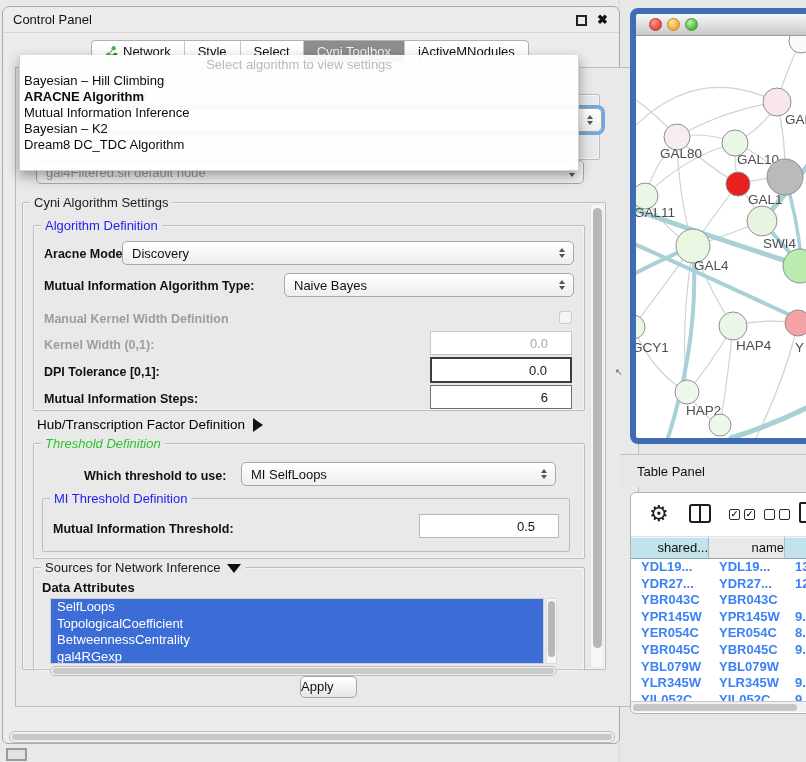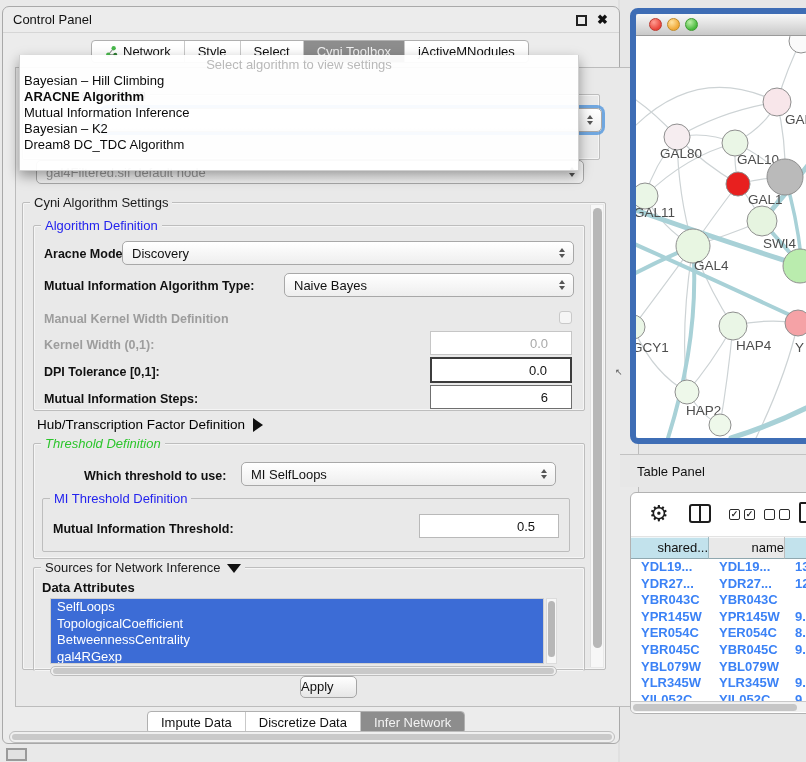--- a/index.html
+++ b/index.html
@@ -229,31 +229,20 @@
             <div class="sbthumb-v" style="left:1px; top:2px; width:7px; height:56px;"></div>
           </div>
           <div class="sbtrack-h" style="left:16px; top:98px; width:507px; height:10px;">
             <div class="sbthumb-h" style="left:2px; top:1px; right:2px; height:6px;"></div>
           </div>
         </div>
       </div>
     </div>
 
     <div id="apply">Apply</div>
-    <div class="tabbar" id="tabs-bottom">
-        <span class="tab">
-          <span>Impute Data</span>
-        </span>
-        <span class="tab">
-          <span>Discretize Data</span>
-        </span>
-        <span class="tab selected">
-          <span>Infer Network</span>
-        </span>
-      </div>
     <div class="sbtrack-h" id="cp-hscroll">
       <div class="sbthumb-h" style="left:2px; top:2px; right:2px; height:6px;"></div>
     </div>
 
     <div id="popup">
       <div id="popup-prompt">Select algorithm to view settings</div>
       <div id="popup-items">
           <div class="pop-item">Bayesian – Hill Climbing</div>
           <div class="pop-item bold">ARACNE Algorithm</div>
           <div class="pop-item">Mutual Information Inference</div>

